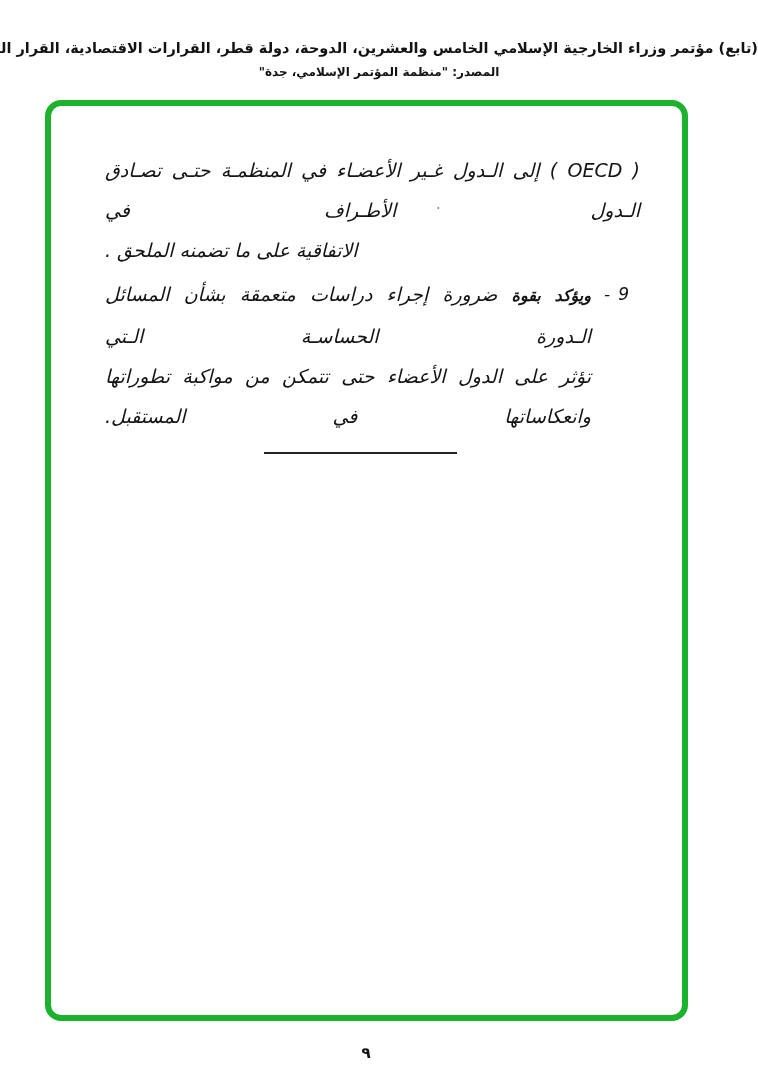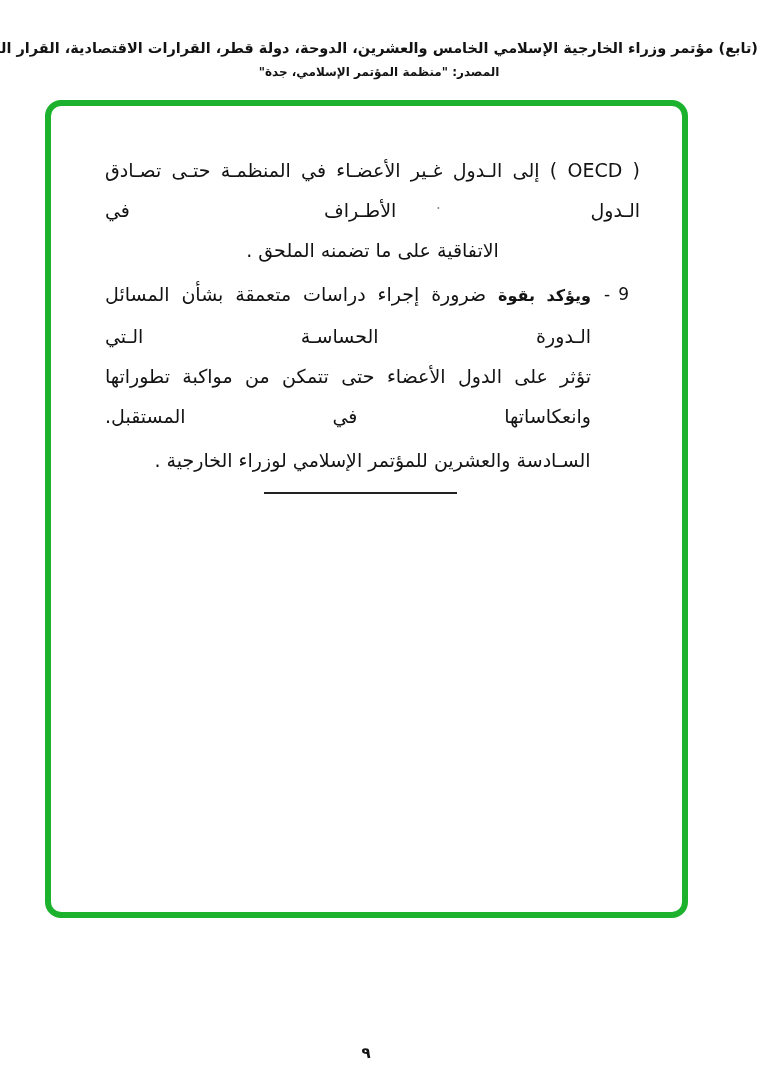--- a/index.html
+++ b/index.html
@@ -20,34 +20,35 @@
   .header .h1{
     font-size:14.5px;font-weight:bold;line-height:25px;
     letter-spacing:0;white-space:nowrap;
   }
   .header .h2{
     font-size:12px;font-weight:bold;line-height:20px;margin-top:1px;
   }
   
   .frame{
     position:absolute;left:45px;top:100px;
-    width:643px;height:818px;
+    width:643px;height:921px;
     box-sizing:border-box;
     border:6px solid var(--green);
     border-radius:16px;
     background:#ffffff;
+    font-style:italic;
   }
   .content{
     direction:rtl;
     padding:44px 42px 0 54px;
     font-size:19px;line-height:40px;
     color:var(--ink);
   }
   .jline{ text-align:justify; text-align-last:justify; }
-  .rline{ text-align:center; }
+  .rline{ text-align:left; }
   .para{ margin:0; }
   .item{ display:flex; margin-top:4px; }
   .item .num{
     flex:none;width:49px;box-sizing:border-box;
     padding-right:10px;
     font-size:17px;text-align:right;
     letter-spacing:1px;
   }
   .item .num .dash{ margin-right:7px; }
   .item .itembody{ flex:1 1 auto; min-width:0; }
@@ -87,21 +88,20 @@
       <div class="item">
         <div class="num"><span>9</span><span class="dash">-</span></div>
         <div class="itembody">
           <div class="jline"><b class="lead">ويؤكد بقوة</b><span> ضرورة إجراء دراسات متعمقة بشأن المسائل الـدورة الحساسـة الـتي</span></div>
           <div class="jline">تؤثر على الدول الأعضاء حتى تتمكن من مواكبة تطوراتها وانعكاساتها في المستقبل.</div>
         </div>
       </div>
 
       <div class="item">
         <div class="itembody">
-          <div class="rline">السـادسة والعشرين للمؤتمر الإسلامي لوزراء الخارجية .</div>
         </div>
       </div>
 
       <div class="divider"></div>
 
     </div>
   </div>
 
   <div class="stray">.</div>
 

